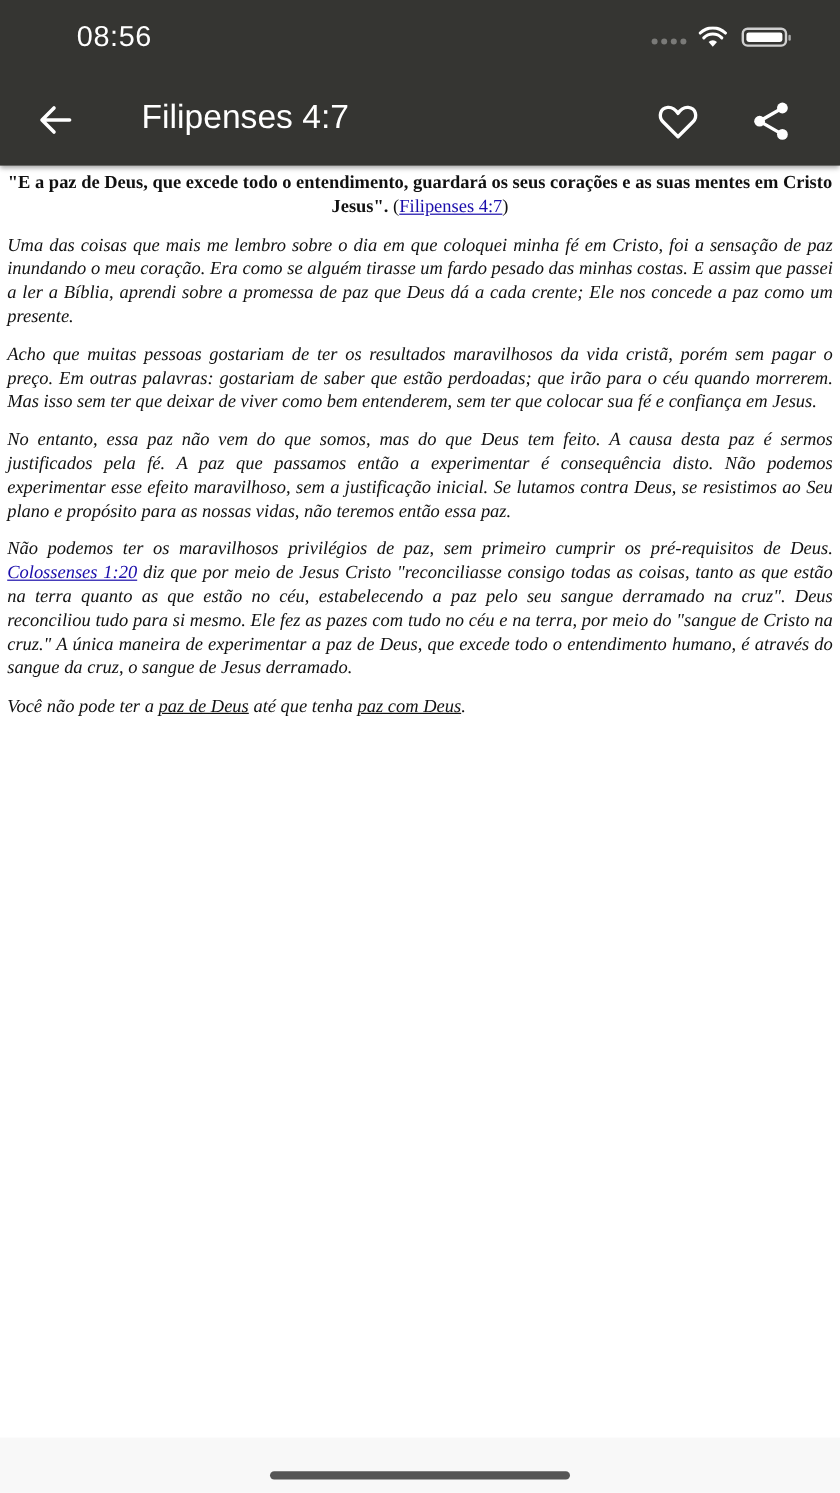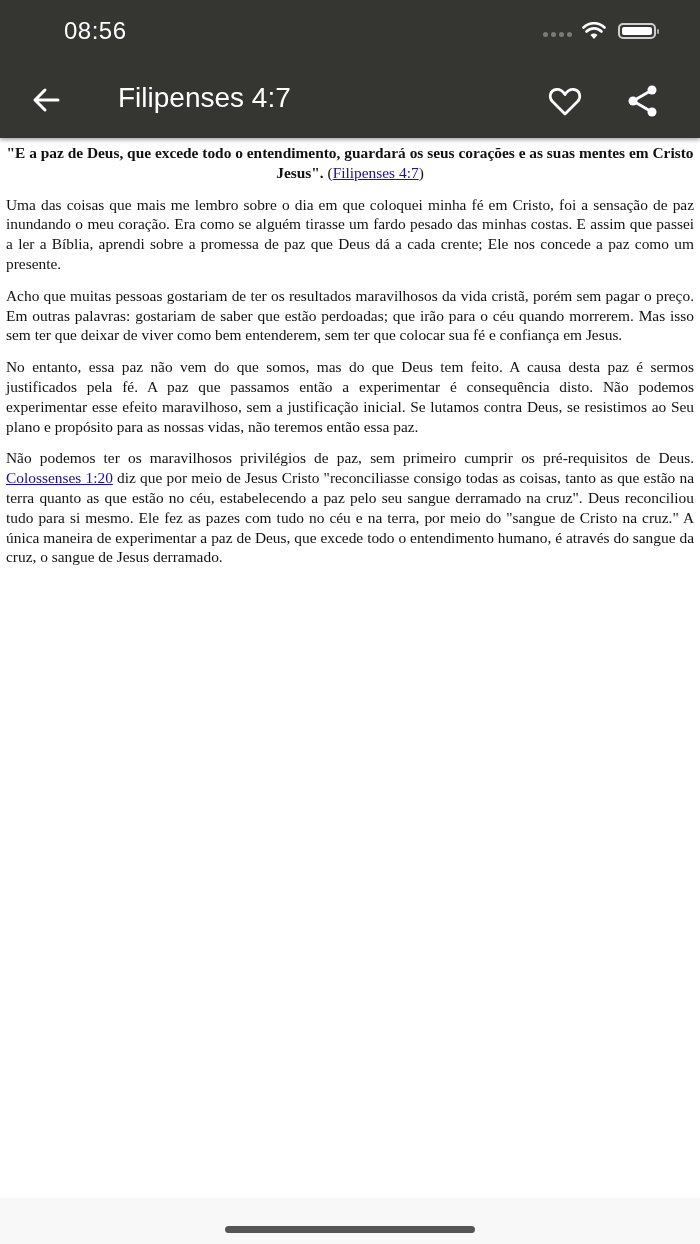--- a/index.html
+++ b/index.html
@@ -12,21 +12,21 @@
   .battery { width: 38px; height: 16px; border: 2px solid #cfcfcf; border-radius: 5px; position: relative; margin-left: 12px; box-sizing: border-box; padding: 2px; }
   .battery .fill { width: 100%; height: 100%; background: #fff; border-radius: 2px; }
   .battery::after { content: ""; position: absolute; right: -5px; top: 4px; width: 2px; height: 5px; background: #aaa; border-radius: 1px; }
   .appbar-back { position: absolute; left: 28px; top: 82px; width: 36px; height: 36px; cursor: pointer; }
   .appbar-title { position: absolute; left: 118px; top: 82px; font-family: "Liberation Sans", sans-serif; font-size: 28px; color: #fff; }
   .appbar-heart { position: absolute; left: 546px; top: 82px; width: 38px; height: 38px; cursor: pointer; }
   .appbar-share { position: absolute; left: 624px; top: 82px; width: 38px; height: 38px; cursor: pointer; }
   .content { position: absolute; left: 6px; top: 143px; width: 688px; color: #111; font-size: 15.4px; line-height: 19.8px; }
   .verse { text-align: center; margin: 0 0 11px 0; }
   .verse b { font-weight: bold; }
-  .content p.body { margin: 12px 0 11px 0; text-align: justify; }
+  .content p.body { margin: 12px 0 11px 0; text-align: justify; font-style: italic; }
   a.link { color: #1a0dab; text-decoration: underline; }
   .u { text-decoration: underline; }
   .bottom-area { position: absolute; left: 0; top: 1198px; width: 700px; height: 46px; background: #f8f8f8; }
   .home-indicator { position: absolute; left: 225px; top: 1226px; width: 250px; height: 7px; border-radius: 4px; background: #555; }
 </style>
 </head>
 <body>
 
 <div class="topbar">
   <div class="status-time">08:56</div>
@@ -69,16 +69,17 @@
 </div>
 
 <div class="content">
   <div class="verse">
     <b>"E a paz de Deus, que excede todo o entendimento, guardará os seus corações e as suas mentes em Cristo Jesus".</b><span> (</span><a class="link">Filipenses 4:7</a><span>)</span>
   </div>
   <p class="body">Uma das coisas que mais me lembro sobre o dia em que coloquei minha fé em Cristo, foi a sensação de paz inundando o meu coração. Era como se alguém tirasse um fardo pesado das minhas costas. E assim que passei a ler a Bíblia, aprendi sobre a promessa de paz que Deus dá a cada crente; Ele nos concede a paz como um presente.</p>
   <p class="body">Acho que muitas pessoas gostariam de ter os resultados maravilhosos da vida cristã, porém sem pagar o preço. Em outras palavras: gostariam de saber que estão perdoadas; que irão para o céu quando morrerem. Mas isso sem ter que deixar de viver como bem entenderem, sem ter que colocar sua fé e confiança em Jesus.</p>
   <p class="body">No entanto, essa paz não vem do que somos, mas do que Deus tem feito. A causa desta paz é sermos justificados pela fé. A paz que passamos então a experimentar é consequência disto. Não podemos experimentar esse efeito maravilhoso, sem a justificação inicial. Se lutamos contra Deus, se resistimos ao Seu plano e propósito para as nossas vidas, não teremos então essa paz.</p>
   <p class="body"><span>Não podemos ter os maravilhosos privilégios de paz, sem primeiro cumprir os pré-requisitos de Deus. </span><a class="link">Colossenses 1:20</a><span> diz que por meio de Jesus Cristo "reconciliasse consigo todas as coisas, tanto as que estão na terra quanto as que estão no céu, estabelecendo a paz pelo seu sangue derramado na cruz". Deus reconciliou tudo para si mesmo. Ele fez as pazes com tudo no céu e na terra, por meio do "sangue de Cristo na cruz." A única maneira de experimentar a paz de Deus, que excede todo o entendimento humano, é através do sangue da cruz, o sangue de Jesus derramado.</span></p>
+  <p class="body"><span>Você não pode ter a </span><span class="u">paz de Deus</span><span> até que tenha </span><span class="u">paz com Deus</span><span>.</span></p>
 </div>
 
 <div class="bottom-area"></div>
 <div class="home-indicator"></div>
 
 </body></html>

